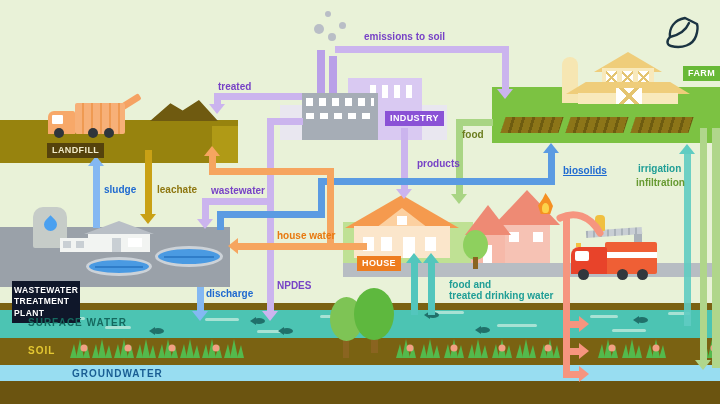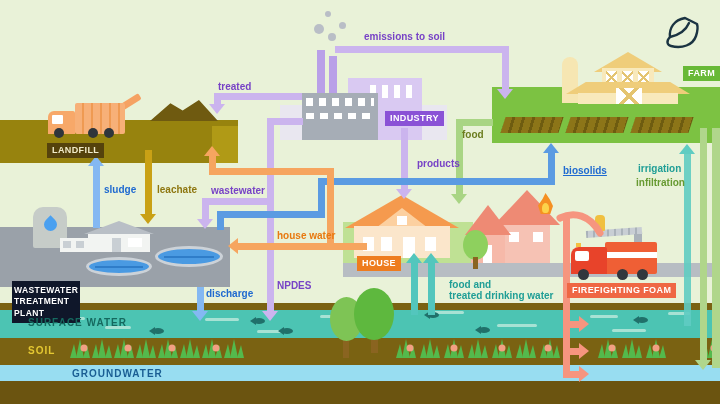--- a/index.html
+++ b/index.html
@@ -298,21 +298,20 @@
   <div class="flow" style="left:206px;top:288px;color:#1f6ad0;">discharge</div>
   <div class="flow" style="left:441px;top:279px;color:#1f9e96;line-height:1.1;margin-left:8px;">
     <span style="display:block;">food and</span>
     <span style="display:block;">treated drinking water</span>
   </div>
 
   <div class="tag" style="left:47px;top:143px;background:#55420c;color:#f2ecca;">LANDFILL</div>
   <div class="tag" style="left:385px;top:111px;background:#8a52d6;">INDUSTRY</div>
   <div class="tag" style="left:683px;top:66px;background:#68b937;">FARM</div>
   <div class="tag" style="left:357px;top:256px;background:#ee7c1e;">HOUSE</div>
-  <div class="tag" style="left:567px;top:283px;background:#ef6744;">FIREFIGHTING FOAM</div>
   <div class="tag" style="left:12px;top:257px;width:64px;background:#0f172a;font-size:8.5px;white-space:normal;line-height:1.35;padding:4px 2px;margin-top:24px;">WASTEWATER TREATMENT PLANT</div>
 
   <div class="bandlbl" style="left:28px;top:317px;color:#15695f;">SURFACE WATER</div>
   <div class="bandlbl" style="left:28px;top:345px;color:#e5c832;">SOIL</div>
   <div class="bandlbl" style="left:28px;top:368px;color:#1a5e93;margin-left:44px;">GROUNDWATER</div>
 
   <svg class="abs" style="left:664px;top:14px;" width="40" height="38" viewBox="0 0 40 38">
     <g fill="none" stroke="#1b3442" stroke-width="2.4" stroke-linejoin="round" stroke-linecap="round">
       <path d="M33 10 L21 4 C10 6 5 14 6 23 C2 27 3 31 7 32 C18 35 29 31 32 22 C34 16 34 13 33 10 Z"></path>
       <path d="M6 23 C15 21 22 16 25 9"></path>

